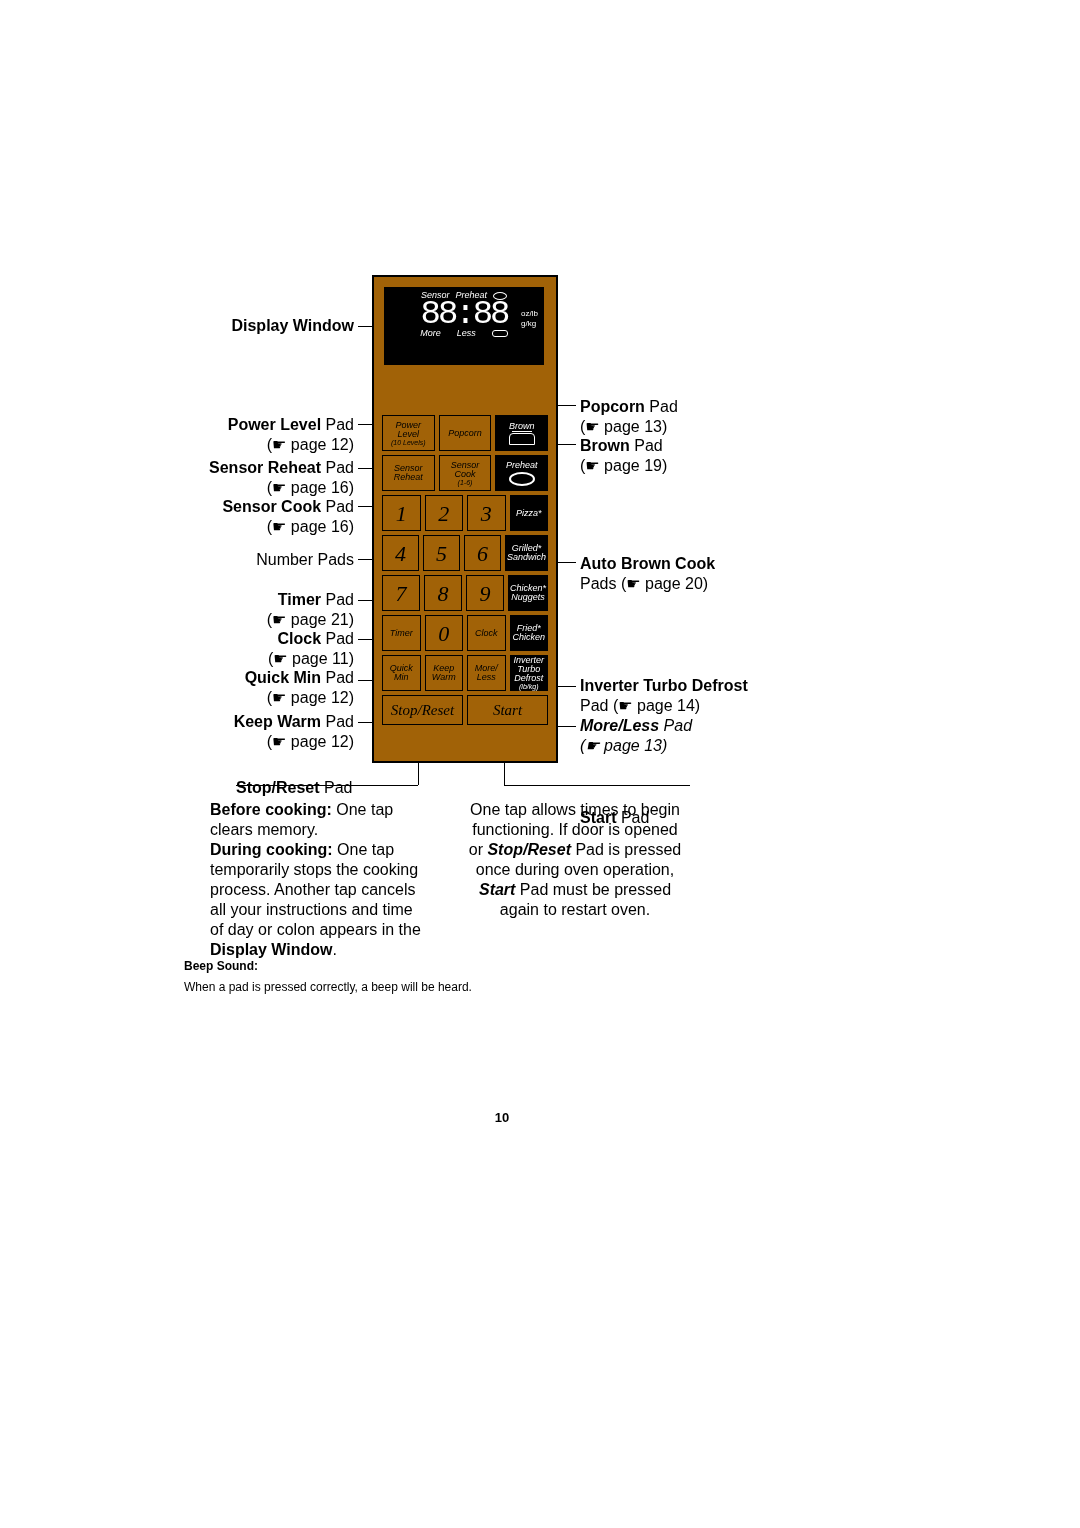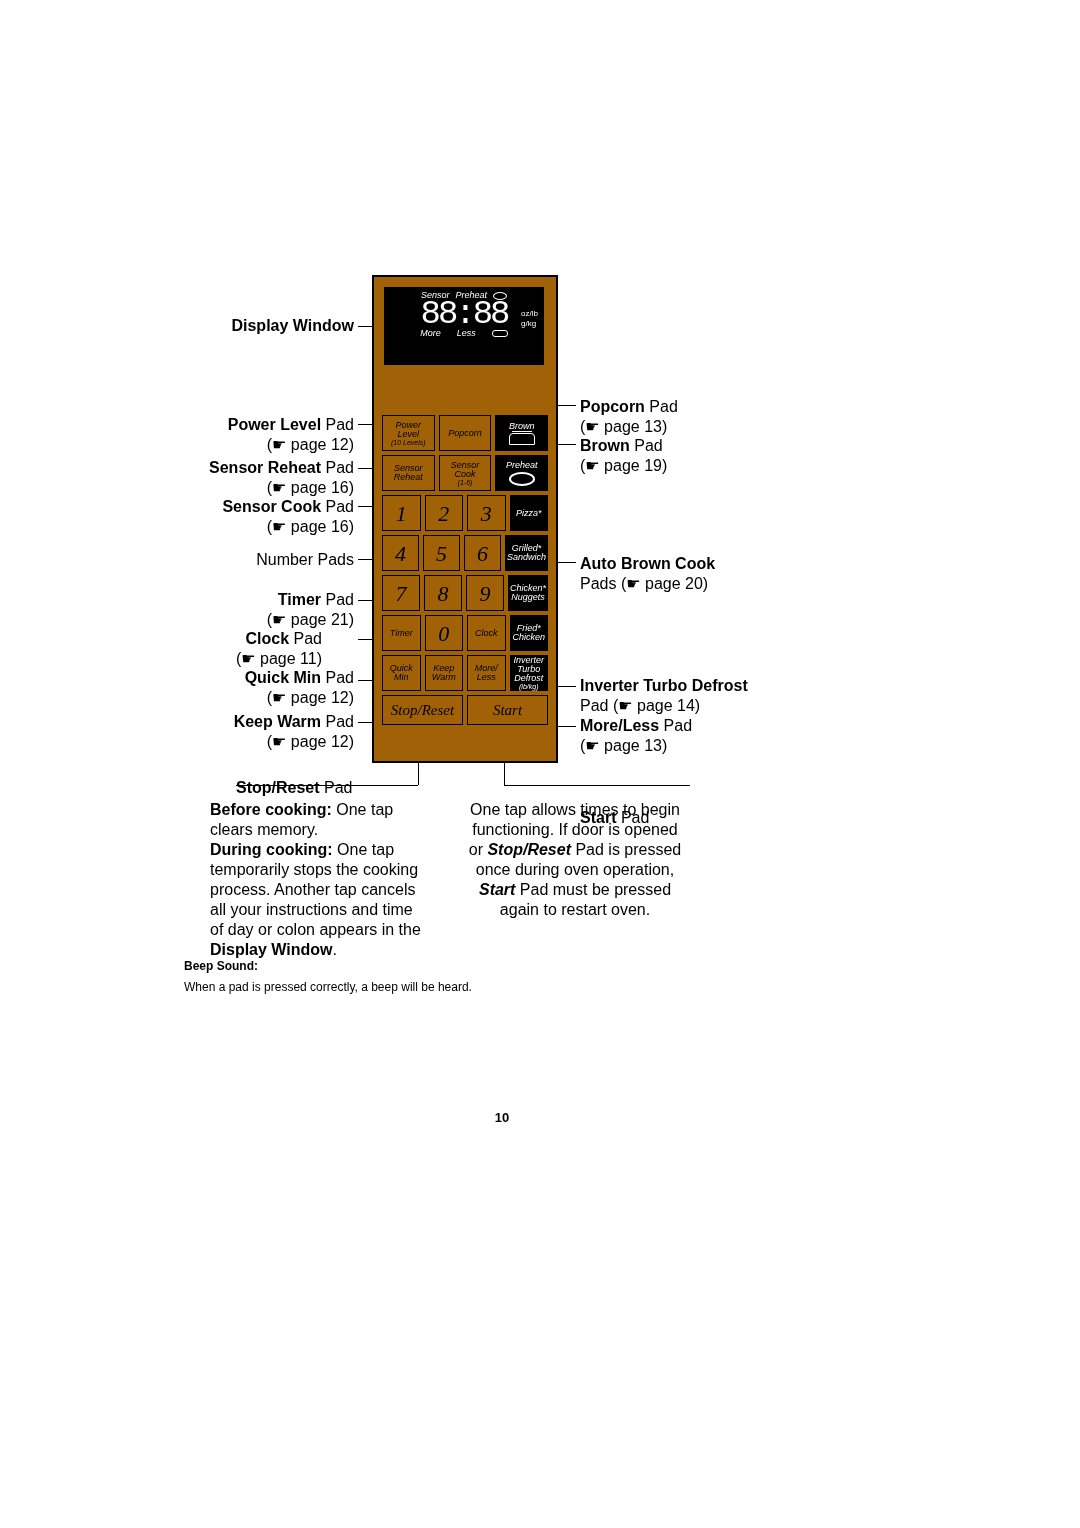--- a/index.html
+++ b/index.html
@@ -218,21 +218,21 @@
     <b><span>Sensor Cook</span></b><span> Pad</span><br>
     <span class="ref">(☛ page 16)</span>
   </div>
   <div class="label left" style="top:550px; right:726px;">
     <span>Number Pads</span>
   </div>
   <div class="label left" style="top:590px; right:726px;">
     <b><span>Timer</span></b><span> Pad</span><br>
     <span class="ref">(☛ page 21)</span>
   </div>
-  <div class="label left" style="top:629px; right:758px;">
+  <div class="label left" style="top:629px; right:726px;">
     <b><span>Clock</span></b><span> Pad</span><br>
     <span class="ref">(☛ page 11)</span>
   </div>
   <div class="label left" style="top:668px; right:726px;">
     <b><span>Quick Min</span></b><span> Pad</span><br>
     <span class="ref">(☛ page 12)</span>
   </div>
   <div class="label left" style="top:712px; right:726px;">
     <b><span>Keep Warm</span></b><span> Pad</span><br>
     <span class="ref">(☛ page 12)</span>
@@ -247,21 +247,21 @@
     <span class="ref">(☛ page 19)</span>
   </div>
   <div class="label right" style="top:554px; left:580px;">
     <b><span>Auto Brown Cook</span></b><br>
     <span>Pads (☛ page 20)</span>
   </div>
   <div class="label right" style="top:676px; left:580px;">
     <b><span>Inverter Turbo Defrost</span></b><br>
     <span>Pad (☛ page 14)</span>
   </div>
-  <div class="label right" style="top:716px; left:580px;">
+  <div class="label right" style="top:716px; left:580px;font-style:italic;">
     <b><span>More/Less</span></b><span> Pad</span><br>
     <span class="ref">(☛ page 13)</span>
   </div>
 
   <div class="line hline" style="top:326px; left:358px; width:24px;"></div>
   <div class="line hline" style="top:424px; left:358px; width:24px;"></div>
   <div class="line hline" style="top:468px; left:358px; width:24px;"></div>
   <div class="line hline" style="top:506px; left:358px; width:54px;"></div>
   <div class="line hline" style="top:559px; left:358px; width:22px;"></div>
   <div class="line hline" style="top:600px; left:358px; width:30px;"></div>

